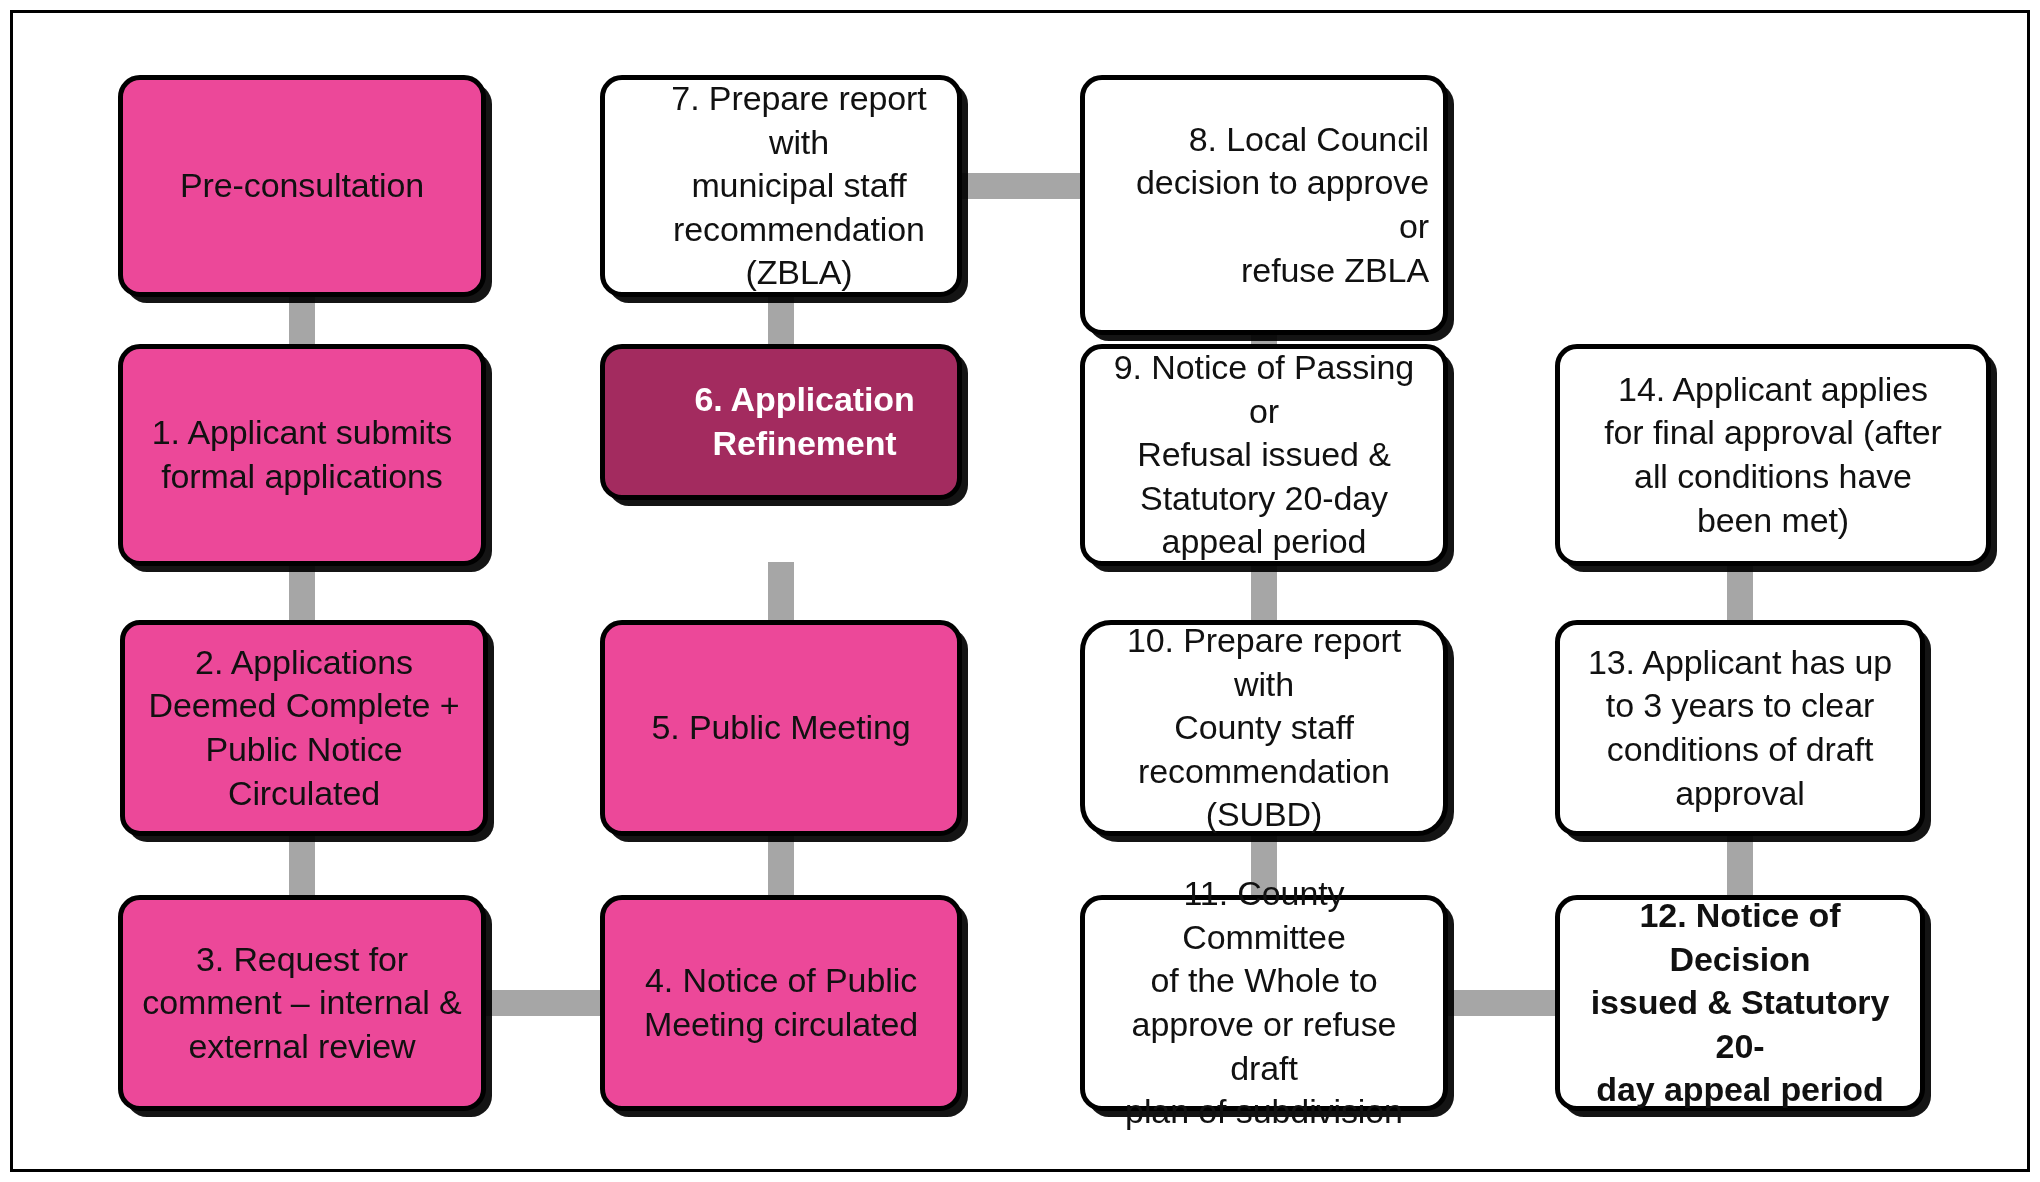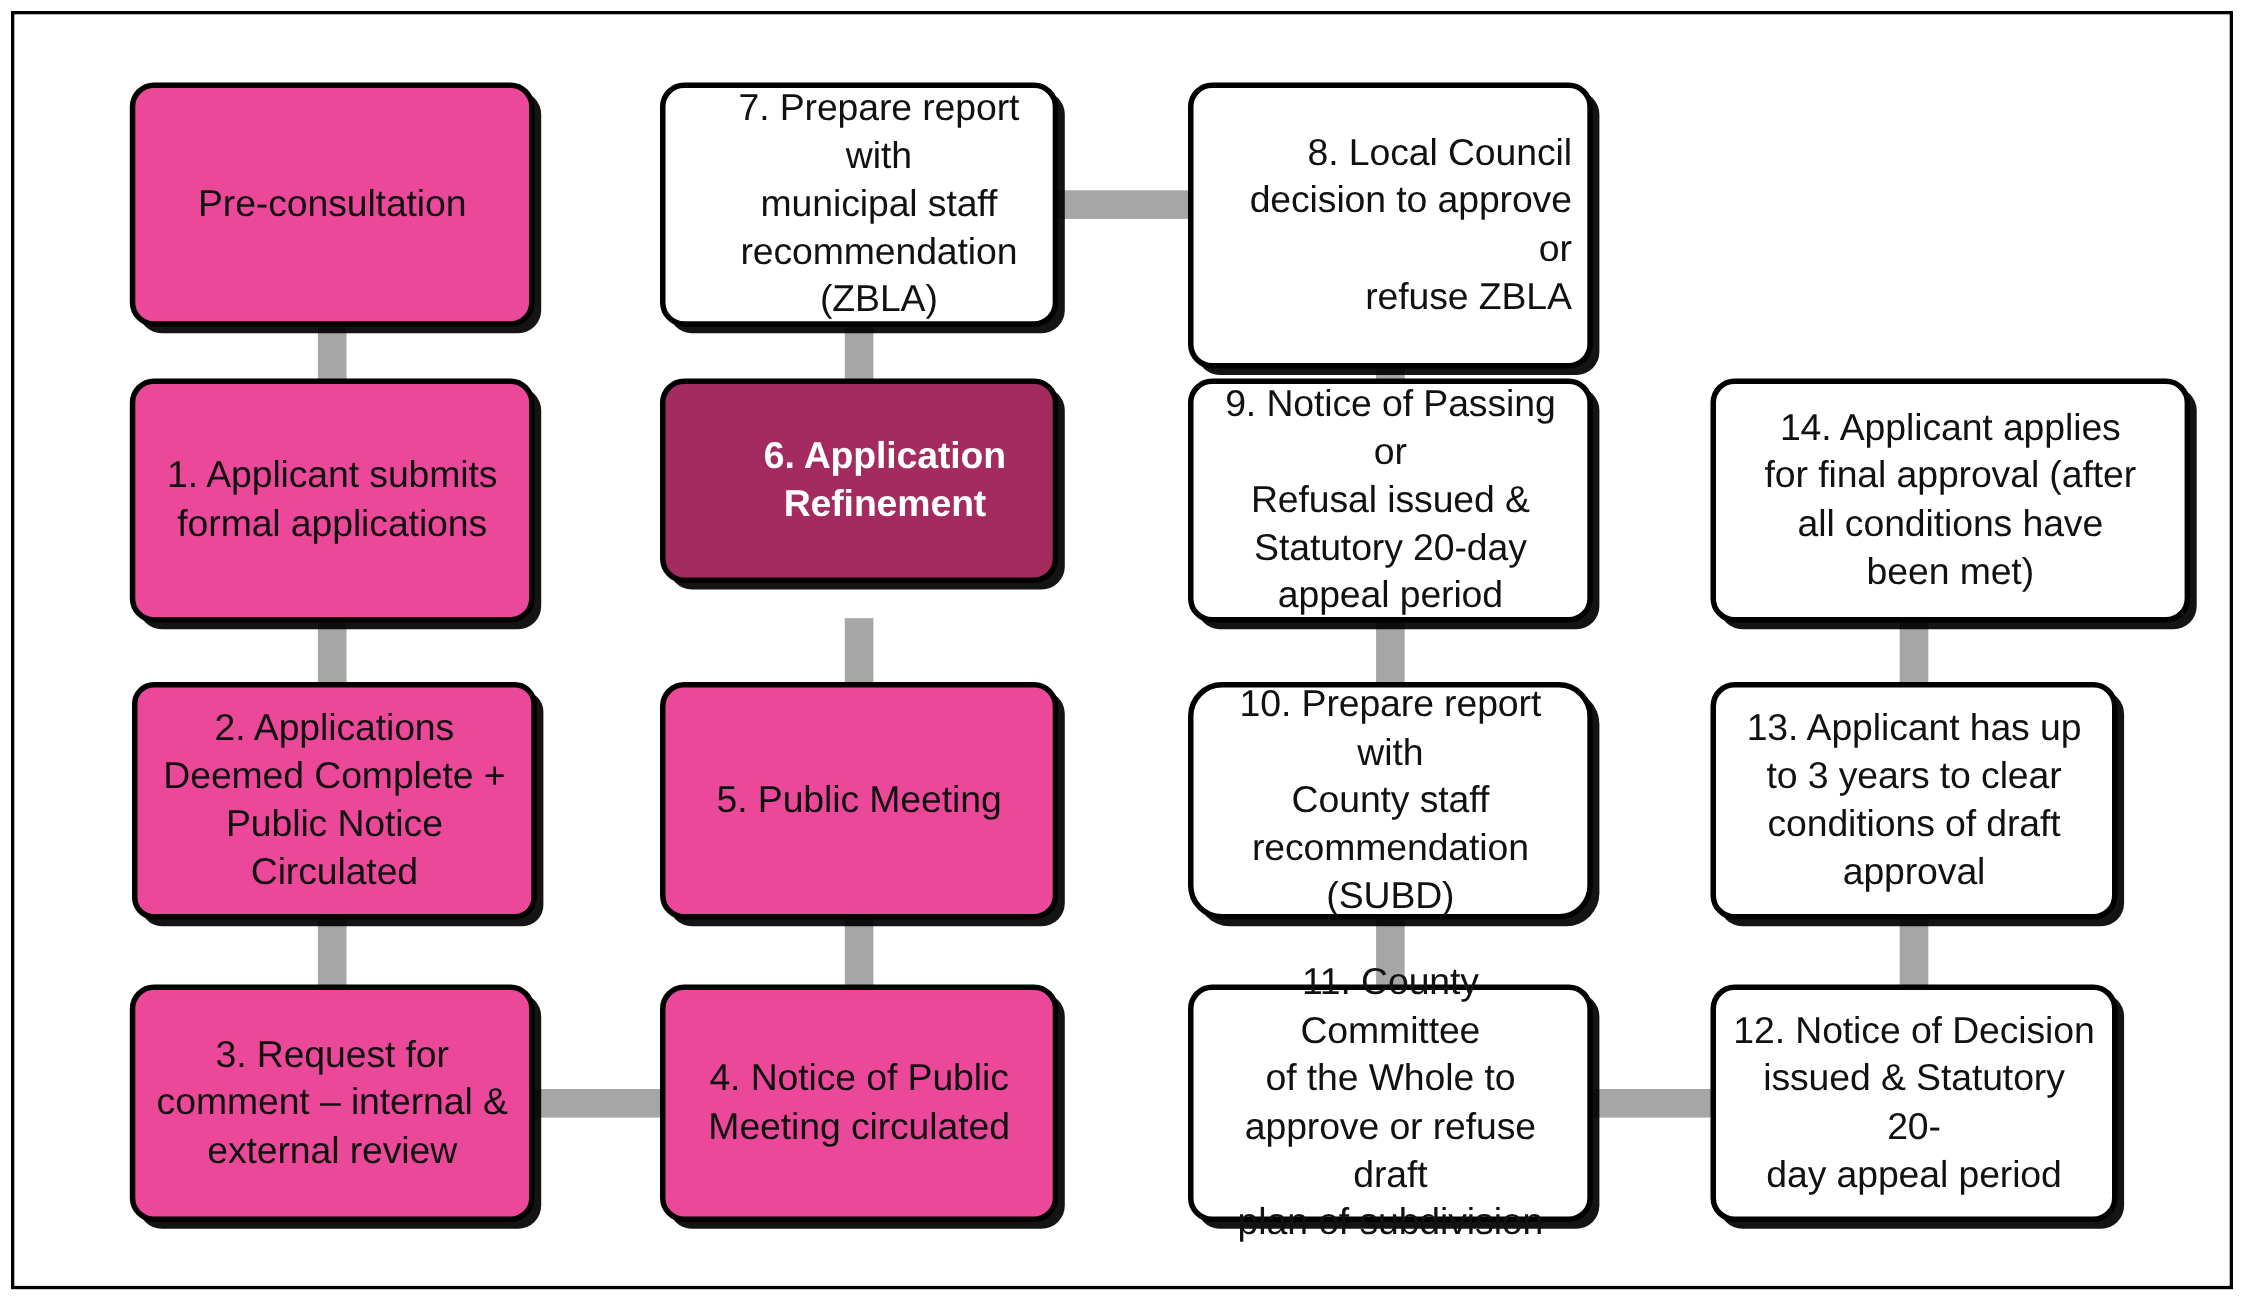--- a/index.html
+++ b/index.html
@@ -101,21 +101,21 @@
 comment – internal &amp;
 external review</span>
       </div>
       <div class="node fill-gray" style="left: 600px; top: 895px; width: 362px; height: 216px;">
         <span class="label">4. Notice of Public
 Meeting circulated</span>
       </div>
       <div class="node fill-gray" style="left: 600px; top: 620px; width: 362px; height: 216px;">
         <span class="label">5. Public Meeting</span>
       </div>
-      <div class="node fill-accent" style="left: 600px; top: 344px; width: 362px; height: 186px; padding-left: 47px;">
+      <div class="node fill-accent" style="left: 600px; top: 344px; width: 362px; height: 156px; padding-left: 47px;">
         <span class="label">6. Application
 Refinement</span>
       </div>
       <div class="node fill-white" style="left: 600px; top: 75px; width: 362px; height: 222px; padding-left: 36px;">
         <span class="label">7. Prepare report with
 municipal staff
 recommendation
 (ZBLA)</span>
       </div>
       <div class="node fill-white" style="left: 1080px; top: 75px; width: 368px; height: 260px; text-align: right;">
@@ -134,21 +134,21 @@
 County staff
 recommendation
 (SUBD)</span>
       </div>
       <div class="node fill-white" style="left: 1080px; top: 895px; width: 368px; height: 216px;">
         <span class="label">11. County Committee
 of the Whole to
 approve or refuse draft
 plan of subdivision</span>
       </div>
-      <div class="node fill-white" style="left: 1555px; top: 895px; width: 370px; height: 216px;">
+      <div class="node fill-white" style="left: 1555px; top: 895px; width: 370px; height: 216px; font-weight: bold;">
         <span class="label">12. Notice of Decision
 issued &amp; Statutory 20-
 day appeal period</span>
       </div>
       <div class="node fill-white" style="left: 1555px; top: 620px; width: 370px; height: 216px;">
         <span class="label">13. Applicant has up
 to 3 years to clear
 conditions of draft
 approval</span>
       </div>

